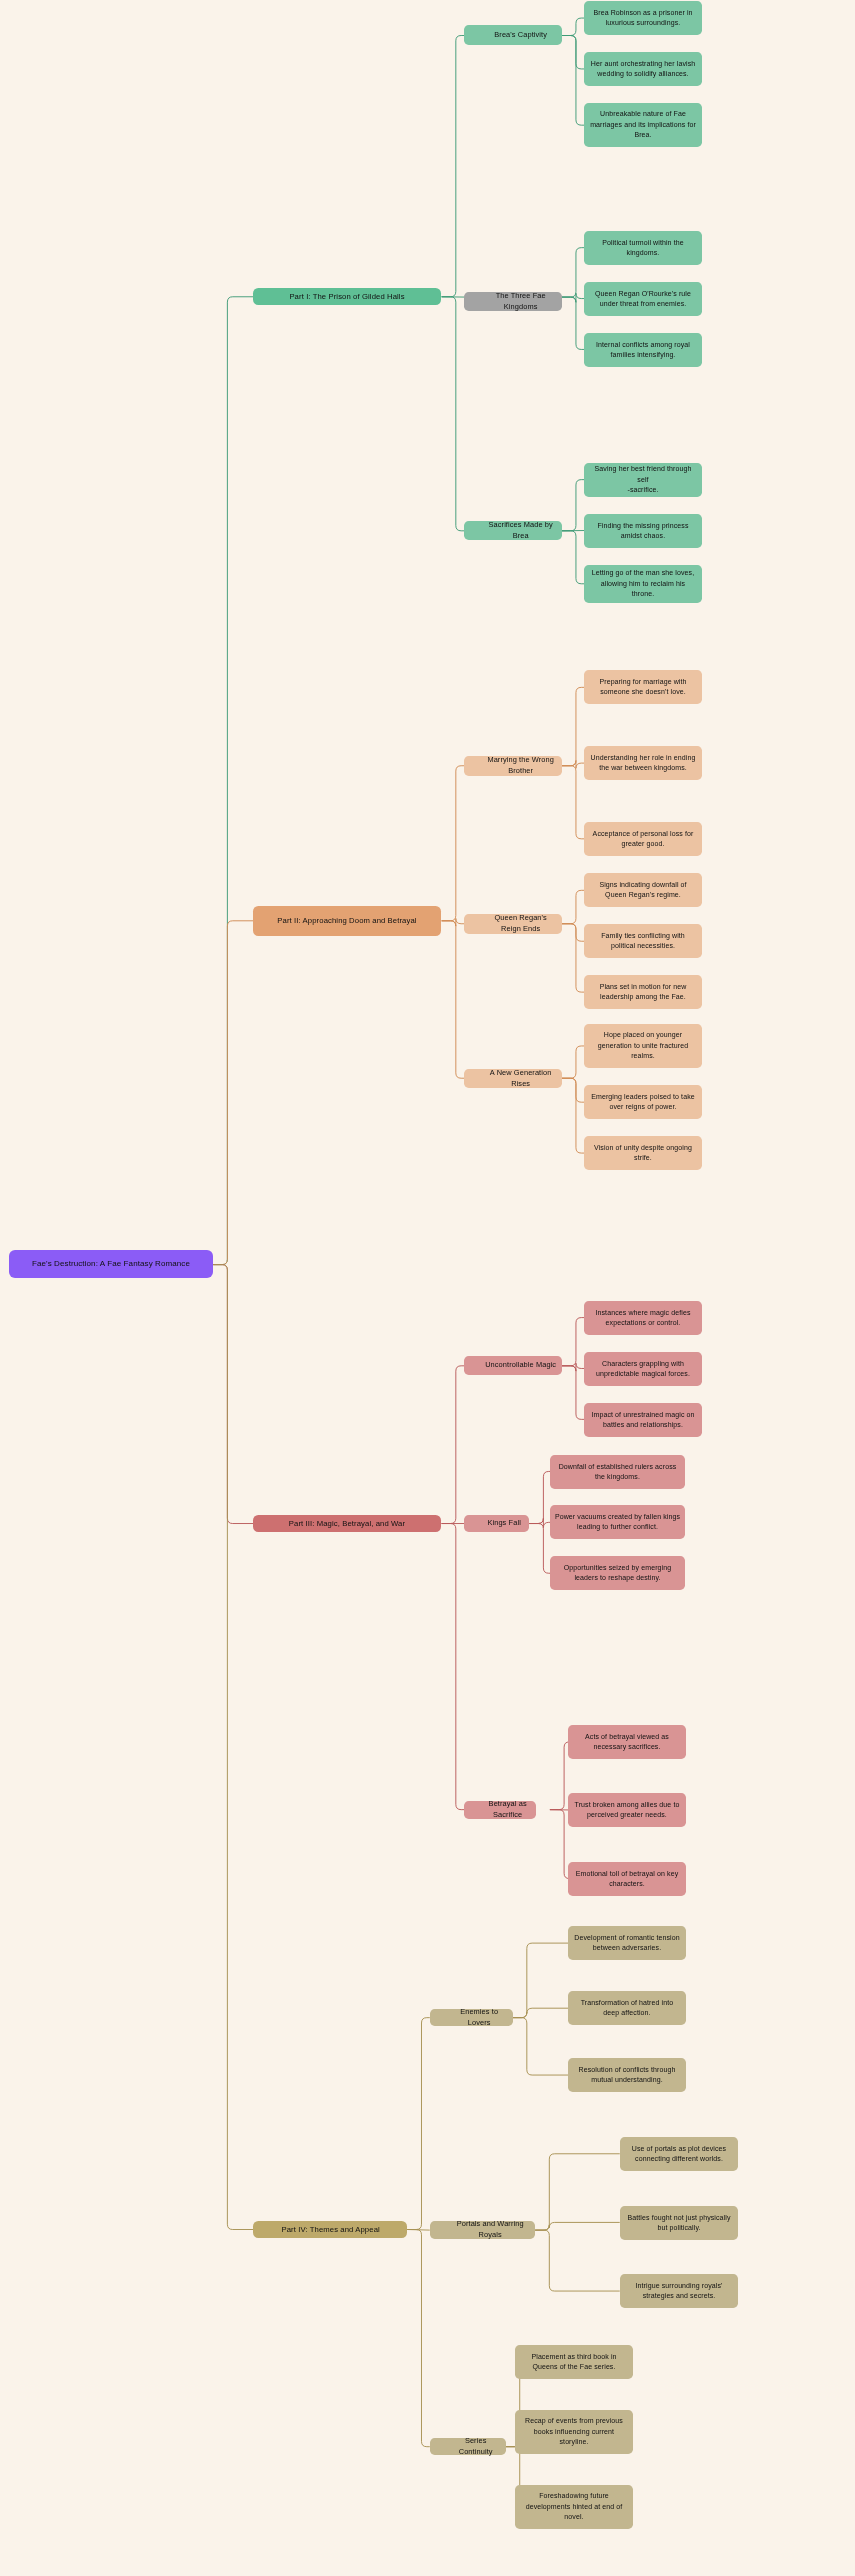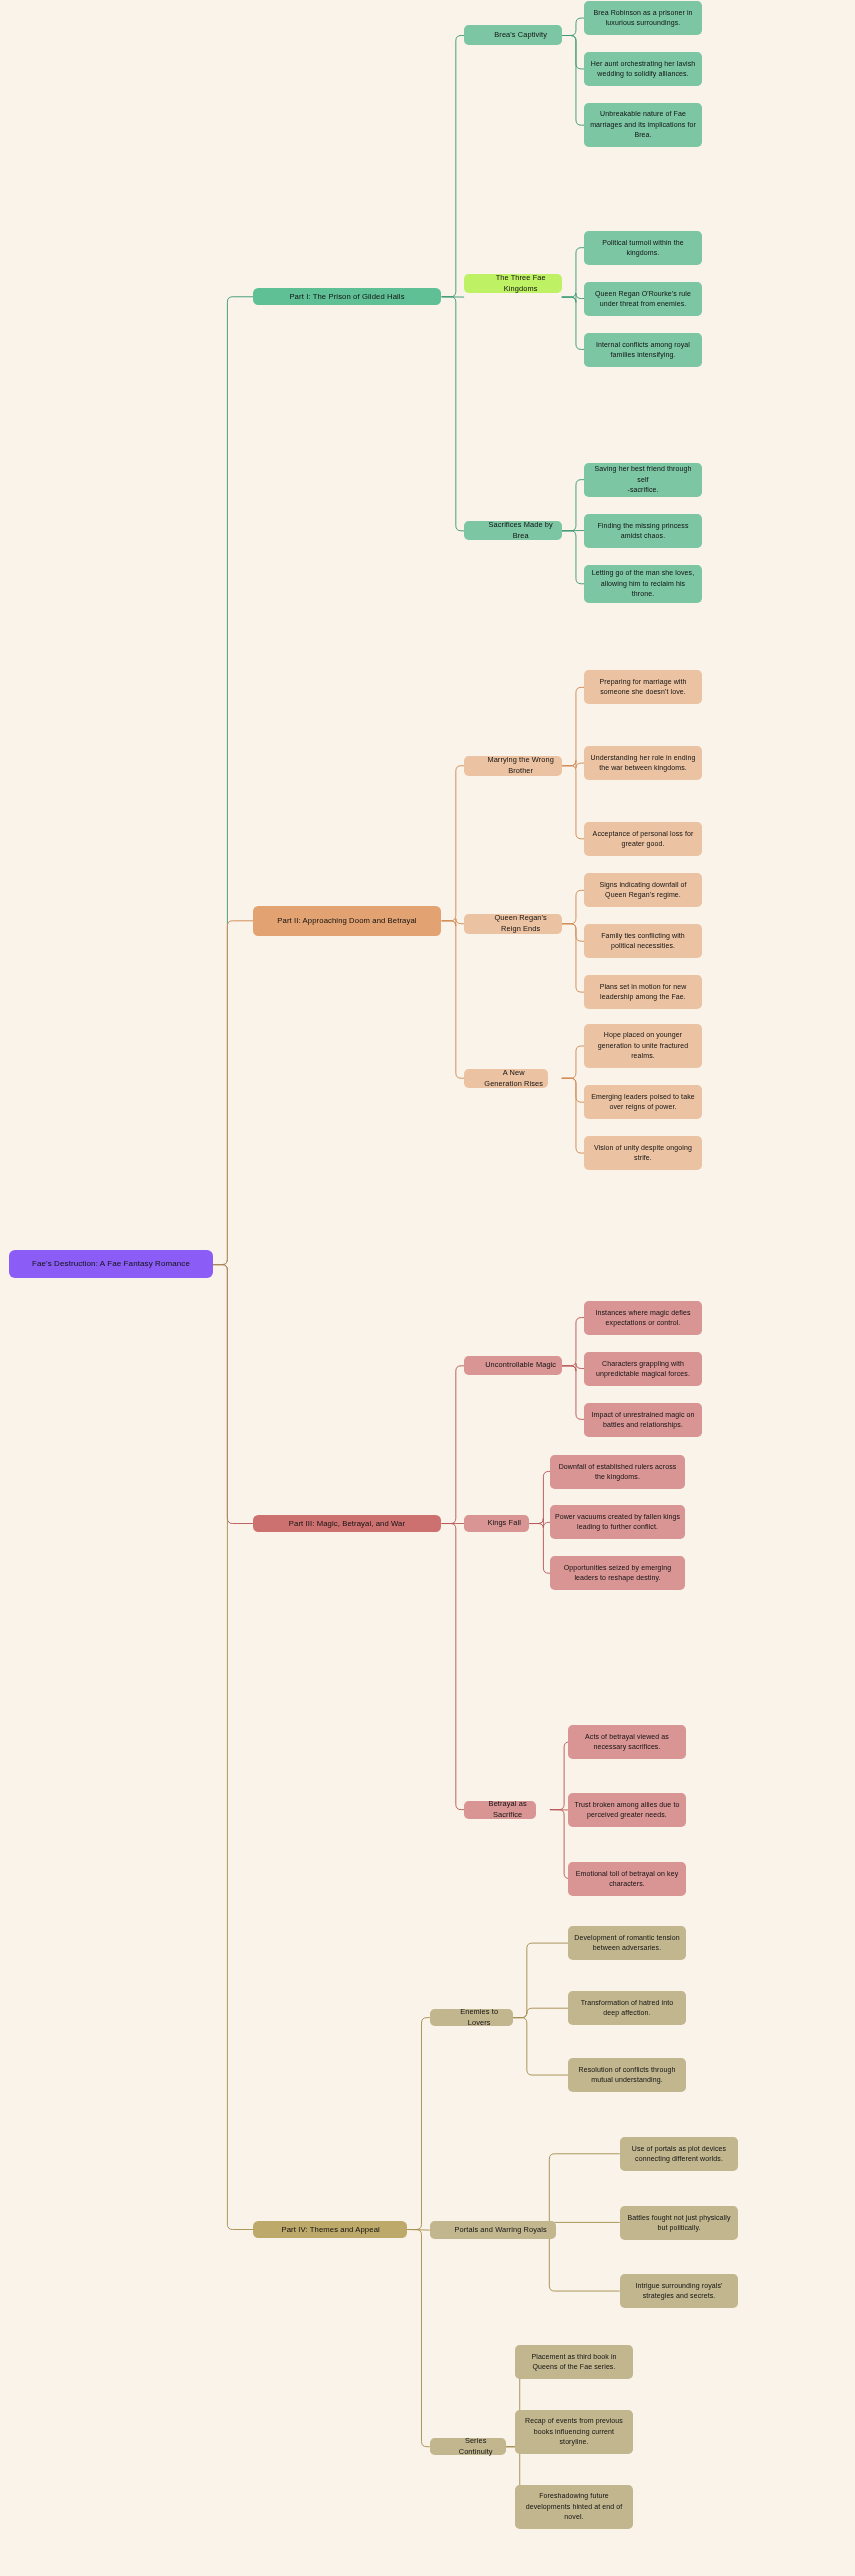--- a/index.html
+++ b/index.html
@@ -100,21 +100,21 @@
       </div>
       <div class="node leaf" style="left: 584px; top: 1.2px; width: 118px; min-height: 34px; height: 34px; background: rgb(124, 198, 164);">
         <span style="white-space: pre-line;">Brea Robinson as a prisoner in luxurious surroundings.</span>
       </div>
       <div class="node leaf" style="left: 584px; top: 52px; width: 118px; min-height: 34px; height: 34px; background: rgb(124, 198, 164);">
         <span style="white-space: pre-line;">Her aunt orchestrating her lavish wedding to solidify alliances.</span>
       </div>
       <div class="node leaf" style="left: 584px; top: 103px; width: 118px; min-height: 44px; height: 44px; background: rgb(124, 198, 164);">
         <span style="white-space: pre-line;">Unbreakable nature of Fae marriages and its implications for Brea.</span>
       </div>
-      <div class="node lvl2" style="left: 464px; top: 274px; width: 98px; min-height: 19px; height: 19px; background: #bef264;">
+      <div class="node lvl2" style="left: 464px; top: 292px; width: 98px; min-height: 19px; height: 19px; background: #a3a3a3;">
         <span style="white-space: pre-line;">The Three Fae Kingdoms</span>
       </div>
       <div class="node leaf" style="left: 584px; top: 231px; width: 118px; min-height: 34px; height: 34px; background: rgb(124, 198, 164);">
         <span style="white-space: pre-line;">Political turmoil within the kingdoms.</span>
       </div>
       <div class="node leaf" style="left: 584px; top: 282px; width: 118px; min-height: 34px; height: 34px; background: rgb(124, 198, 164);">
         <span style="white-space: pre-line;">Queen Regan O'Rourke's rule under threat from enemies.</span>
       </div>
       <div class="node leaf" style="left: 584px; top: 333px; width: 118px; min-height: 34px; height: 34px; background: rgb(124, 198, 164);">
         <span style="white-space: pre-line;">Internal conflicts among royal families intensifying.</span>
@@ -152,21 +152,21 @@
       </div>
       <div class="node leaf" style="left: 584px; top: 873px; width: 118px; min-height: 34px; height: 34px; background: rgb(236, 195, 162);">
         <span style="white-space: pre-line;">Signs indicating downfall of Queen Regan's regime.</span>
       </div>
       <div class="node leaf" style="left: 584px; top: 924px; width: 118px; min-height: 34px; height: 34px; background: rgb(236, 195, 162);">
         <span style="white-space: pre-line;">Family ties conflicting with political necessities.</span>
       </div>
       <div class="node leaf" style="left: 584px; top: 975px; width: 118px; min-height: 34px; height: 34px; background: rgb(236, 195, 162);">
         <span style="white-space: pre-line;">Plans set in motion for new leadership among the Fae.</span>
       </div>
-      <div class="node lvl2" style="left: 464px; top: 1069px; width: 84px; min-height: 19px; height: 19px; background: rgb(236, 195, 162);">
+      <div class="node lvl2" style="left: 464px; top: 1069px; width: 98px; min-height: 19px; height: 19px; background: rgb(236, 195, 162);">
         <span style="white-space: pre-line;">A New Generation Rises</span>
       </div>
       <div class="node leaf" style="left: 584px; top: 1024px; width: 118px; min-height: 44px; height: 44px; background: rgb(236, 195, 162);">
         <span style="white-space: pre-line;">Hope placed on younger generation to unite fractured realms.</span>
       </div>
       <div class="node leaf" style="left: 584px; top: 1085px; width: 118px; min-height: 34px; height: 34px; background: rgb(236, 195, 162);">
         <span style="white-space: pre-line;">Emerging leaders poised to take over reigns of power.</span>
       </div>
       <div class="node leaf" style="left: 584px; top: 1136px; width: 118px; min-height: 34px; height: 34px; background: rgb(236, 195, 162);">
         <span style="white-space: pre-line;">Vision of unity despite ongoing strife.</span>
@@ -218,21 +218,21 @@
       </div>
       <div class="node leaf" style="left: 568px; top: 1926px; width: 118px; min-height: 34px; height: 34px; background: rgb(194, 182, 143);">
         <span style="white-space: pre-line;">Development of romantic tension between adversaries.</span>
       </div>
       <div class="node leaf" style="left: 568px; top: 1991px; width: 118px; min-height: 34px; height: 34px; background: rgb(194, 182, 143);">
         <span style="white-space: pre-line;">Transformation of hatred into deep affection.</span>
       </div>
       <div class="node leaf" style="left: 568px; top: 2058px; width: 118px; min-height: 34px; height: 34px; background: rgb(194, 182, 143);">
         <span style="white-space: pre-line;">Resolution of conflicts through mutual understanding.</span>
       </div>
-      <div class="node lvl2" style="left: 430px; top: 2221px; width: 126px; min-height: 18.3px; height: 18.3px; background: rgb(194, 182, 143);">
+      <div class="node lvl2" style="left: 430px; top: 2221px; width: 105px; min-height: 18.3px; height: 18.3px; background: rgb(194, 182, 143);">
         <span style="white-space: pre-line;">Portals and Warring Royals</span>
       </div>
       <div class="node leaf" style="left: 620px; top: 2137px; width: 118px; min-height: 34px; height: 34px; background: rgb(194, 182, 143);">
         <span style="white-space: pre-line;">Use of portals as plot devices connecting different worlds.</span>
       </div>
       <div class="node leaf" style="left: 620px; top: 2206px; width: 118px; min-height: 34px; height: 34px; background: rgb(194, 182, 143);">
         <span style="white-space: pre-line;">Battles fought not just physically but politically.</span>
       </div>
       <div class="node leaf" style="left: 620px; top: 2274px; width: 118px; min-height: 34px; height: 34px; background: rgb(194, 182, 143);">
         <span style="white-space: pre-line;">Intrigue surrounding royals' strategies and secrets.</span>

